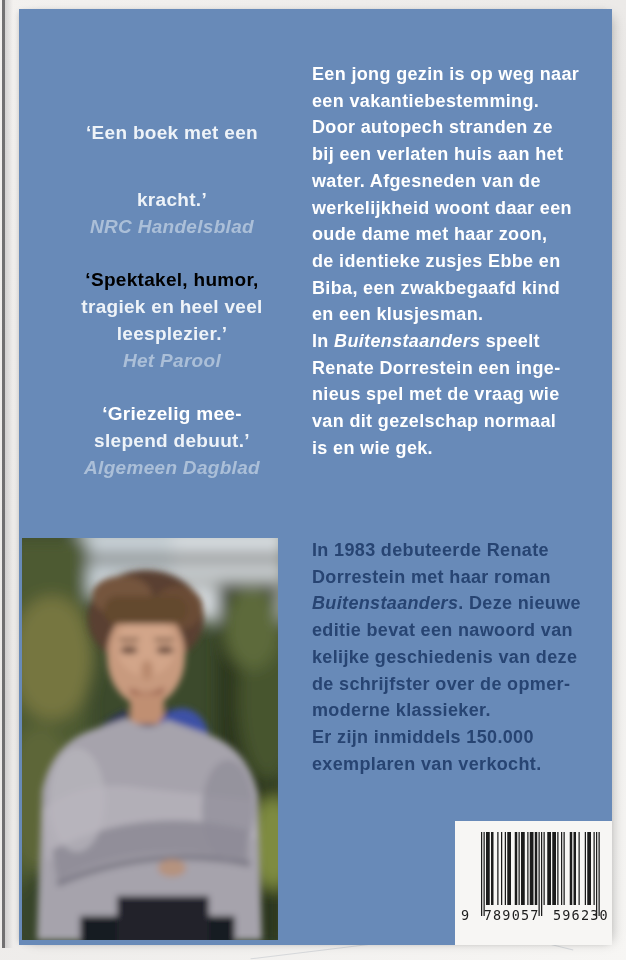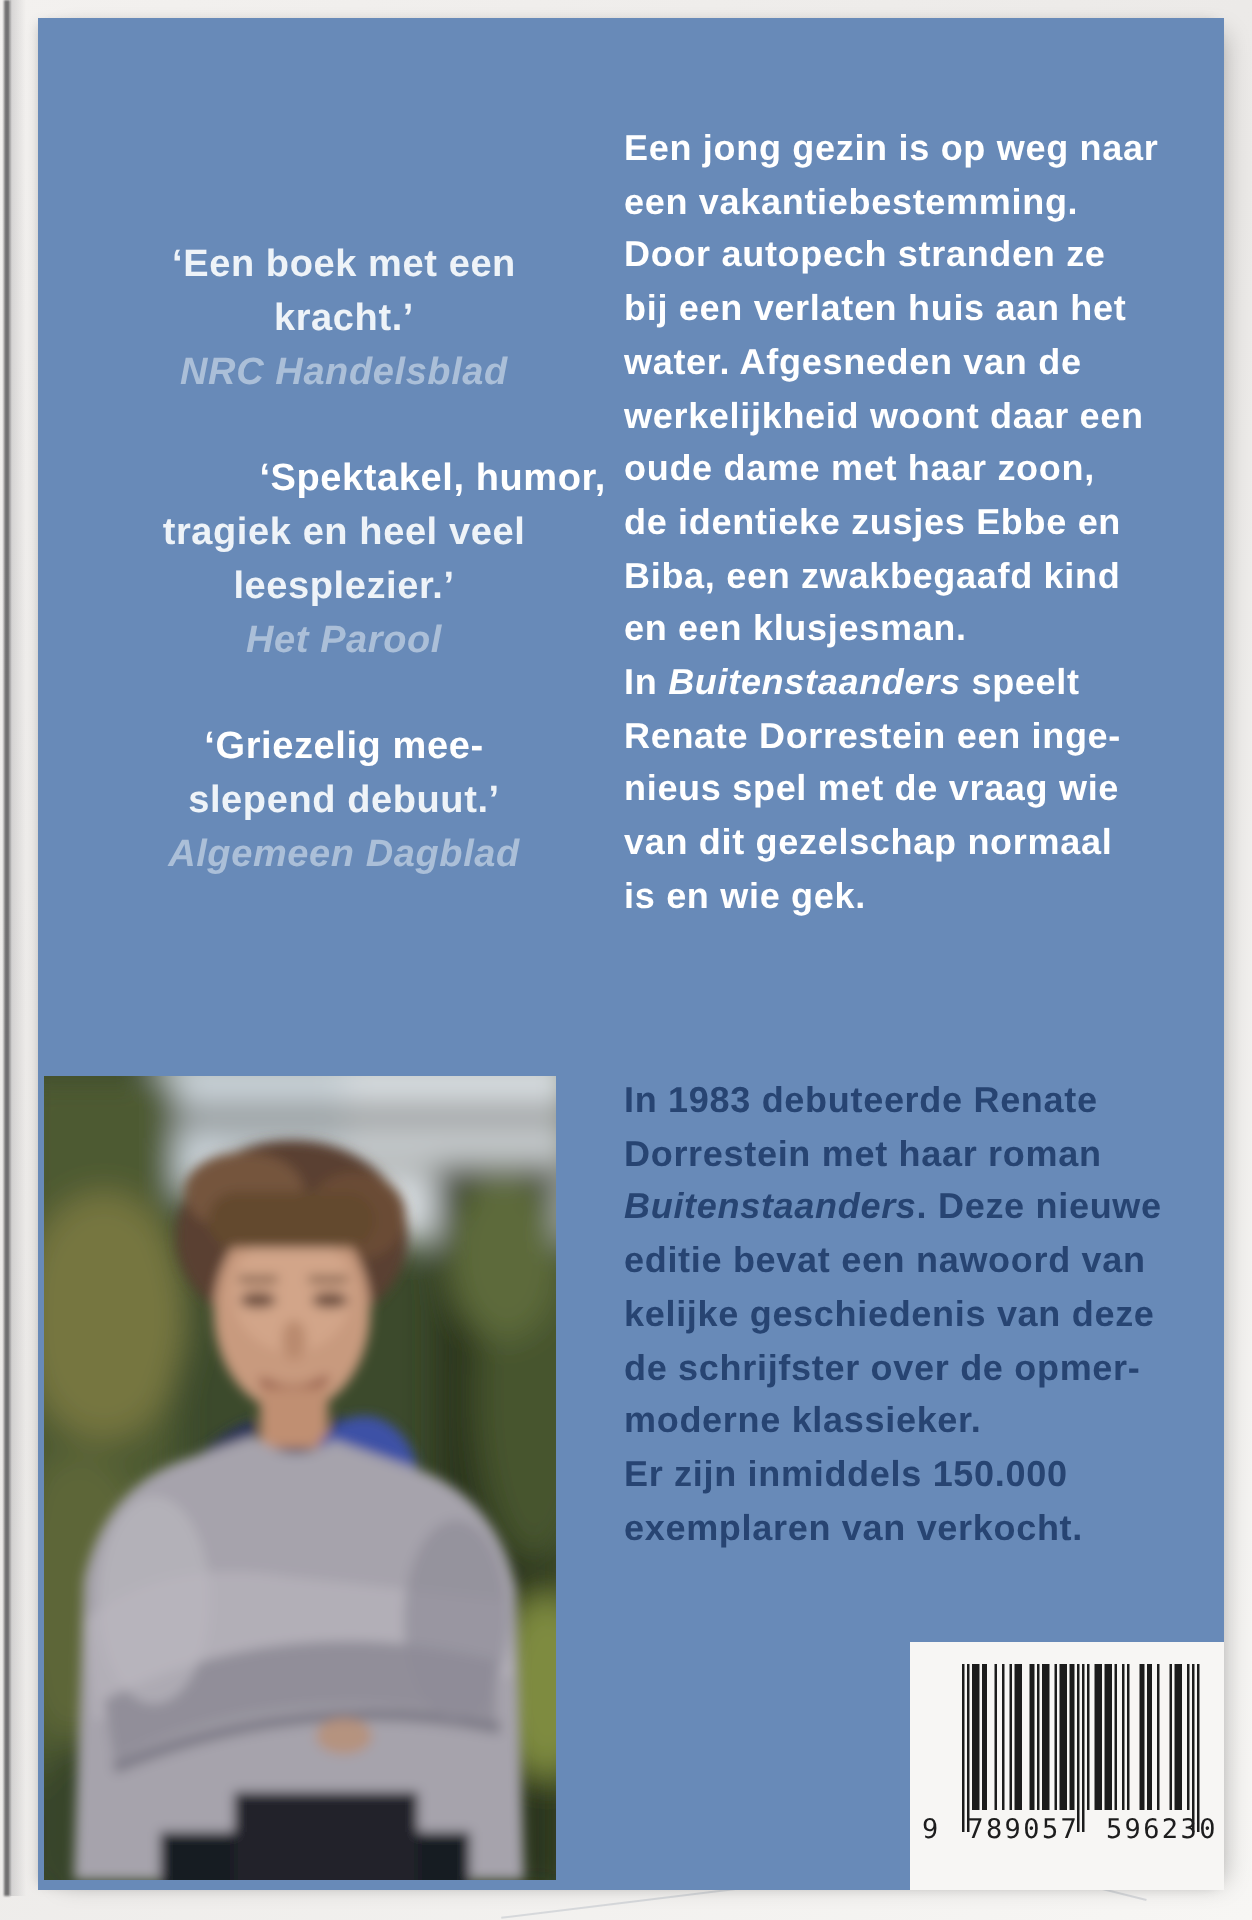--- a/index.html
+++ b/index.html
@@ -56,25 +56,25 @@
   <div class="page-edge"></div>
   <div class="page-edge-soft"></div>
   <div class="scratch s1"></div>
   <div class="scratch s2"></div>
 
   <div class="cover" id="cover" style="background: rgb(104, 138, 184);">
 
     <div class="reviews" id="reviews">
         <div class="quote">
           <div class="ln" style="color: rgb(238, 243, 248);">‘Een boek met een</div>
-          <div class="ln" style="color: rgb(238, 243, 248);">kracht.’</div>
+          <div class="ln" style="color: rgb(238, 243, 248); margin-top: 40px;">kracht.’</div>
           <div class="quote-source" style="color: rgb(171, 191, 216);">NRC Handelsblad</div>
         </div>
         <div class="quote">
-          <div class="ln" style="color: #ffffff; text-align: right;">‘Spektakel, humor,</div>
+          <div class="ln" style="color: #000000;">‘Spektakel, humor,</div>
           <div class="ln" style="color: rgb(238, 243, 248);">tragiek en heel veel</div>
           <div class="ln" style="color: rgb(238, 243, 248);">leesplezier.’</div>
           <div class="quote-source" style="color: rgb(171, 191, 216);">Het Parool</div>
         </div>
         <div class="quote">
           <div class="ln" style="color: #ffffff;">‘Griezelig mee-</div>
           <div class="ln" style="color: rgb(238, 243, 248);">slepend debuut.’</div>
           <div class="quote-source" style="color: rgb(171, 191, 216);">Algemeen Dagblad</div>
         </div>
       </div>

